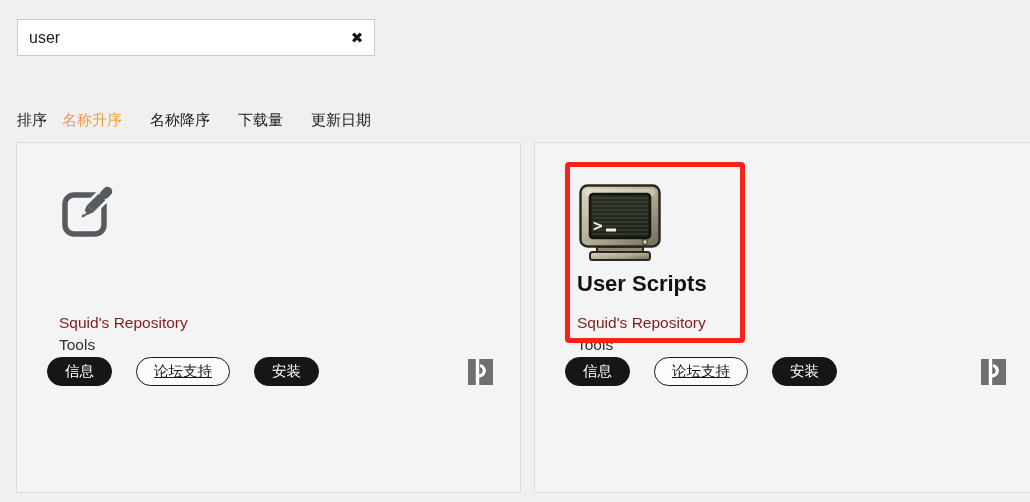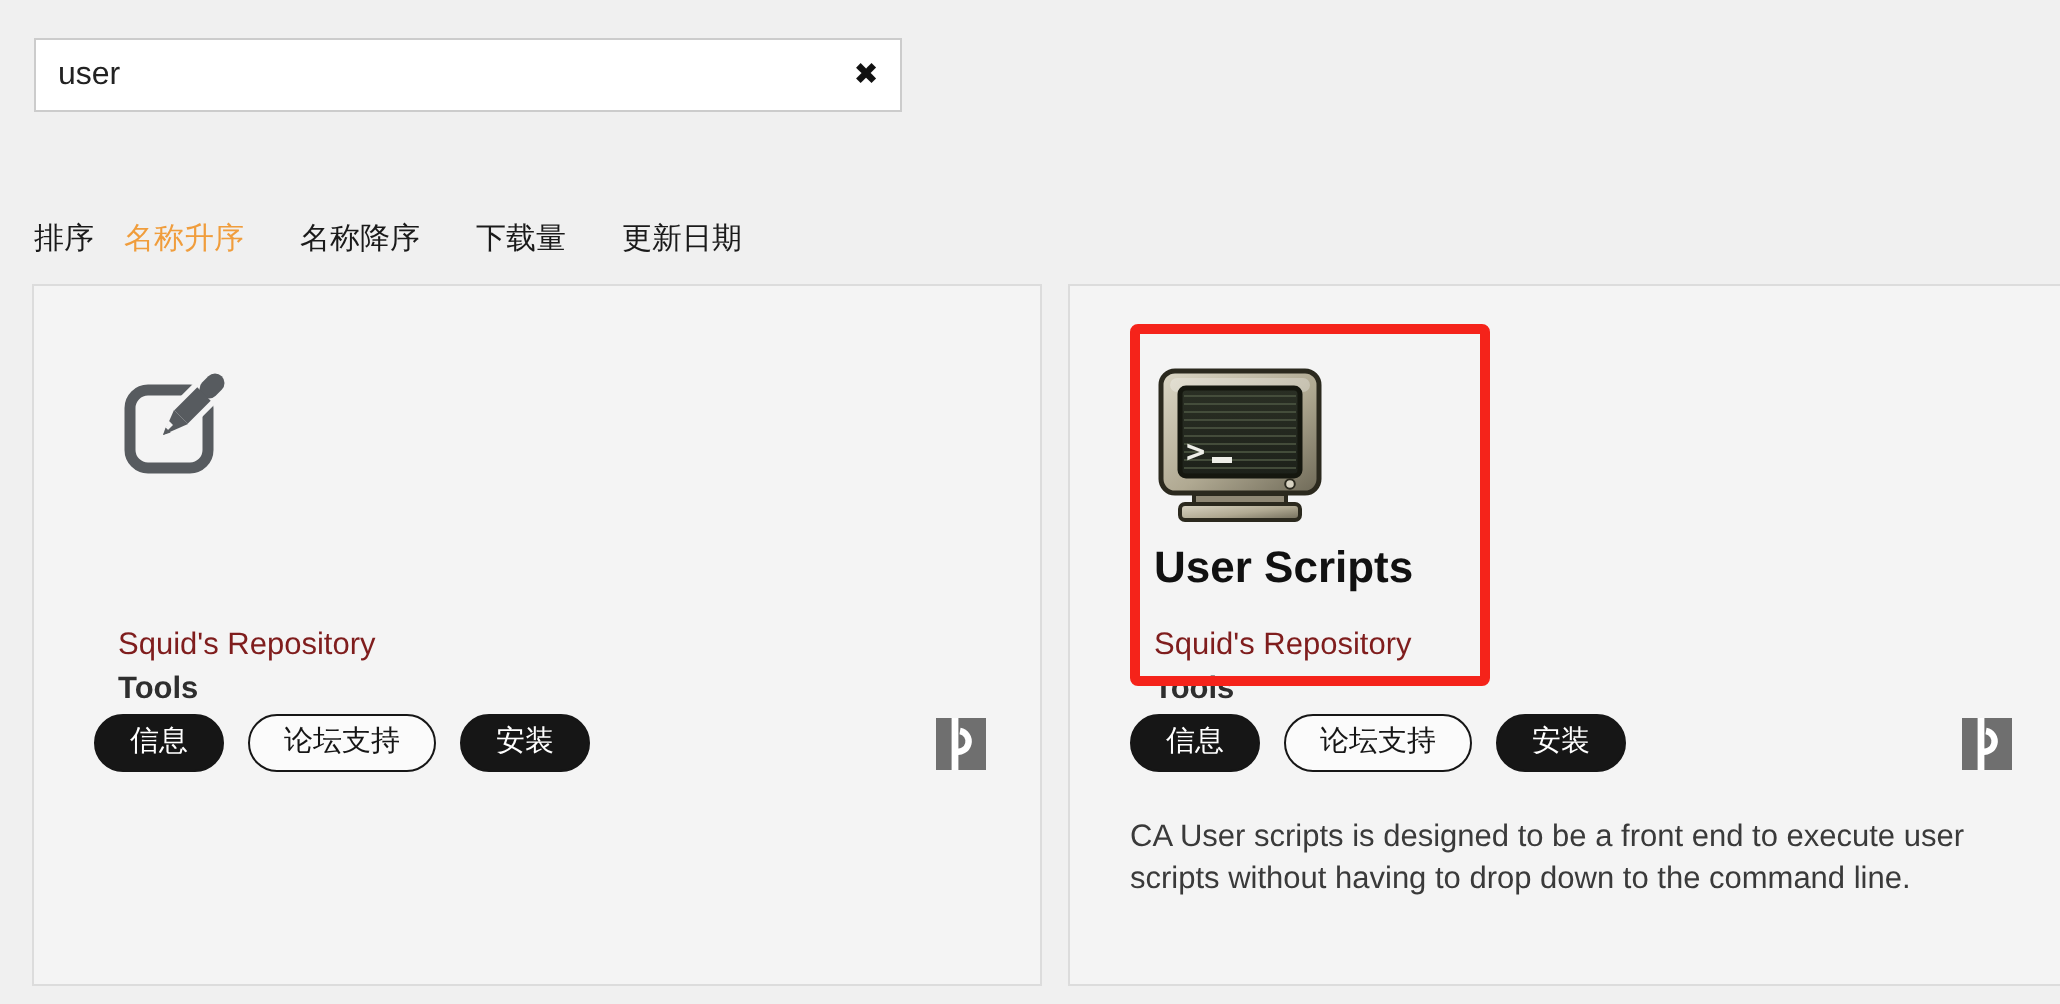--- a/index.html
+++ b/index.html
@@ -5,21 +5,21 @@
   * { margin:0; padding:0; box-sizing:border-box; }
   html,body { background:#f0f0f0; }
   .page {
     position:relative; width:1030px; height:502px;
     background:#f0f0f0; overflow:hidden;
     font-family:"Liberation Sans","DejaVu Sans",sans-serif;
     color:#1a1a1a;
   }
   
   .search-box {
-    position:absolute; left:17px; top:19px; width:434px; height:37px;
+    position:absolute; left:17px; top:19px; width:358px; height:37px;
     background:#ffffff; border:1px solid #cccccc;
     display:flex; align-items:center;
   }
   .search-box input {
     flex:1; height:100%; border:none; outline:none; background:transparent;
     padding:0 10px 0 11px; font-size:16px; color:#222222;
     font-family:"Liberation Sans","DejaVu Sans",sans-serif;
   }
   .clear-btn {
     width:34px; text-align:center; cursor:pointer;
@@ -50,25 +50,25 @@
   .card-title {
     position:absolute; left:42px; top:127px;
     font-size:22px; font-weight:bold; color:#111111; line-height:28px;
   }
   .card-repo {
     position:absolute; left:42px; top:170px;
     font-size:15.5px; color:#7f1d1d; line-height:20px;
   }
   .card-category {
     position:absolute; left:42px; top:192px;
-    font-size:15.5px; color:#2e2e2e; line-height:20px;font-weight:bold;
+    font-size:15.5px; color:#2e2e2e; line-height:20px;
   }
   .btn-row {
     position:absolute; left:30px; top:214px;
-    display:flex; gap:12px; align-items:center;
+    display:flex; gap:24px; align-items:center;text-decoration:underline;
   }
   .pill {
     height:29px; line-height:27px; padding:0 17px;
     border-radius:15px; font-size:14.5px; cursor:pointer;
     white-space:nowrap; border:1.5px solid #161616;
   }
   .pill.solid { background:#161616; color:#ffffff; }
   .pill.outline { background:#fbfbfb; color:#161616; }
   .pin-btn { position:absolute; top:216px; right:27px; cursor:pointer; line-height:0; }
   .card-desc {
@@ -176,17 +176,16 @@
         <span class="pill outline">论坛支持</span>
         <span class="pill solid">安装</span>
       </div>
       <div class="pin-btn">
         <svg width="25" height="26" viewBox="0 0 25 26">
           <rect x="0" y="0" width="25" height="26" fill="#6f6f6f"></rect>
           <line x1="9.5" y1="0" x2="9.5" y2="26" stroke="#ffffff" stroke-width="3.4"></line>
           <path d="M12 6.5 a5.2 5.2 0 1 1 -2.4 10.1" fill="none" stroke="#ffffff" stroke-width="3.2"></path>
         </svg>
       </div>
-      <div class="card-desc">CA User scripts is designed to be a front end to execute user scripts without having to drop down to the command line.</div>
     </div>
 
   </div>
 </div>
 
 </body></html>

